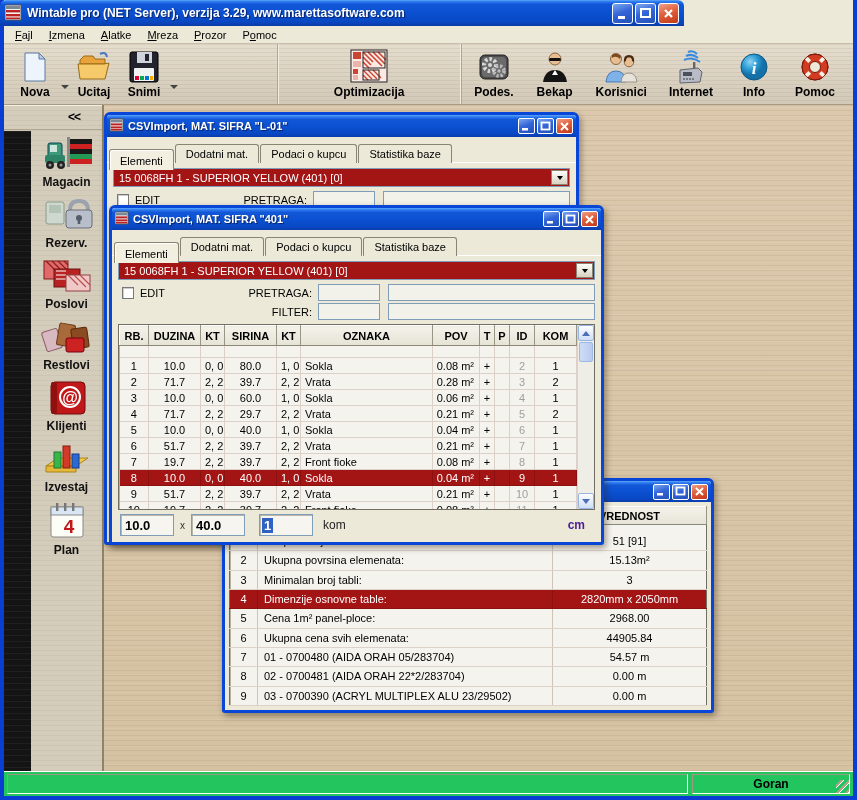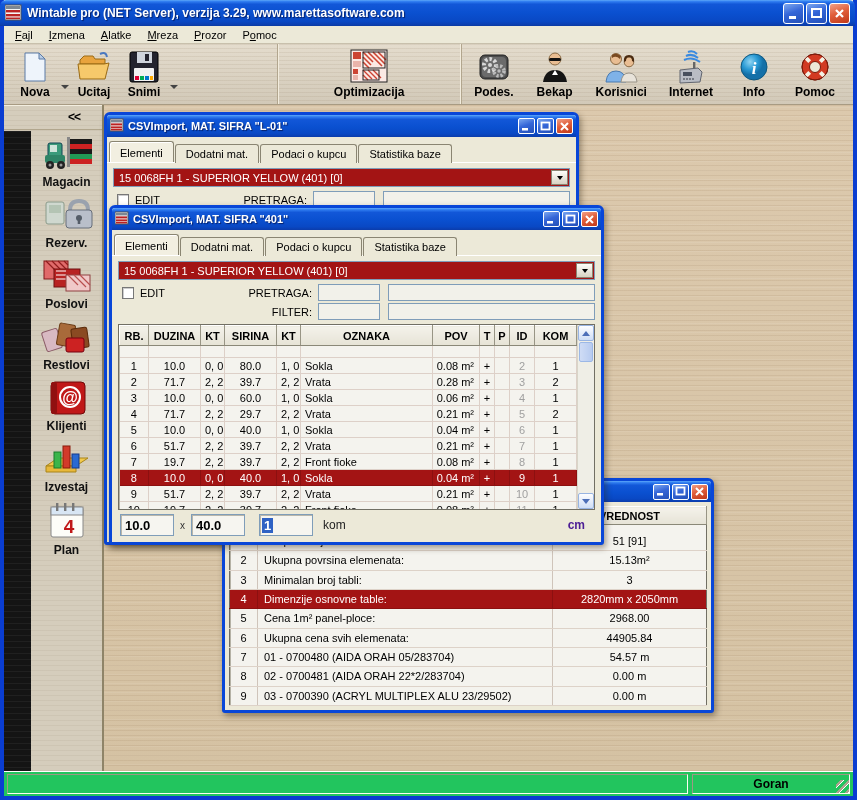--- a/index.html
+++ b/index.html
@@ -3,21 +3,21 @@
 <meta charset="utf-8">
 <style>
   * { margin:0; padding:0; box-sizing:border-box; }
   html,body { width:857px; height:800px; overflow:hidden; }
   body { font-family:"Liberation Sans", sans-serif; font-size:11px; color:#000; }
 
   .app { position:relative; width:857px; height:800px; background:#ece9d8;
          border-left:4px solid #0a3dd1; border-right:4px solid #0a3dd1; border-bottom:4px solid #0a3dd1; }
 
   
-  .titlebar { position:absolute; left:-4px; top:0; width:855px; height:26px;
+  .titlebar { position:absolute; left:-4px; top:0; width:684px; height:26px;
     background:linear-gradient(180deg,#5ea8f8 0%,#2f7cf0 6%,#1257d8 16%,#0a50d0 50%,#0948c4 82%,#0c3eae 96%,#0a3aa0 100%);
     display:flex; align-items:center; padding:8px 5px; border-radius:6px 6px 0 0; }
   .titlebar .ttext { color:#fff; font-weight:bold; font-size:12px; margin-left:5px;
     text-shadow:1px 1px 1px rgba(0,0,40,.6); white-space:nowrap; }
   .winbtns { margin-left:auto; display:flex; gap:2px; }
   .wbtn { width:21px; height:21px; border:1px solid #fff; border-radius:3px;
     background:linear-gradient(160deg,#7da8ef 0%,#3566d8 45%,#2450b8 100%);
     display:flex; align-items:center; justify-content:center; }
   .wbtn.close { background:linear-gradient(160deg,#f0a088 0%,#e1603c 45%,#c03818 100%); }
   .wbtn svg { display:block; }
@@ -86,21 +86,21 @@
     background:linear-gradient(180deg,#5ea8f8 0%,#2f7cf0 8%,#1257d8 20%,#0a50d0 55%,#0948c4 85%,#0b3cab 100%); }
   .ctitle .wtitle { color:#fff; font-weight:bold; font-size:11px; margin-left:4px; white-space:nowrap;
     text-shadow:1px 1px 1px rgba(0,0,40,.6); }
   .ctitle .winbtns { gap:2px; }
 
   
   .tabstrip { display:flex; align-items:flex-end; padding:4px 2px 0 2px; height:26px; flex:0 0 26px;
     border-bottom:1px solid #fff; }
   .tab { padding:3px 10px 3px 10px; background:#ece9d8; border:1px solid #8a8572; border-bottom:none;
     border-radius:3px 3px 0 0; margin-right:1px; color:#000; position:relative; top:1px; }
-  .tab.active { background:#f2efe1; font-weight:normal; padding-top:5px; top:0px;
+  .tab.active { background:#f2efe1; font-weight:normal; padding-top:5px; top:8px;
     border-color:#8a8572; box-shadow:inset 1px 1px 0 #fff; z-index:2; }
 
   .cbody { flex:1; display:flex; flex-direction:column; padding:0 6px; min-height:0; }
 
   
   .combo { margin-top:5px; height:19px; flex:0 0 19px; border:1px solid #7f9db9; background:#a31414;
     display:flex; align-items:center; }
   .combo-text { color:#fff; font-size:11px; padding-left:5px; flex:1; white-space:nowrap; overflow:hidden; }
   .combo-btn { width:17px; height:15px; margin-right:1px; background:linear-gradient(180deg,#fdfdfa,#d8d2c2);
     border:1px solid #8a8572; display:flex; align-items:center; justify-content:center; }

